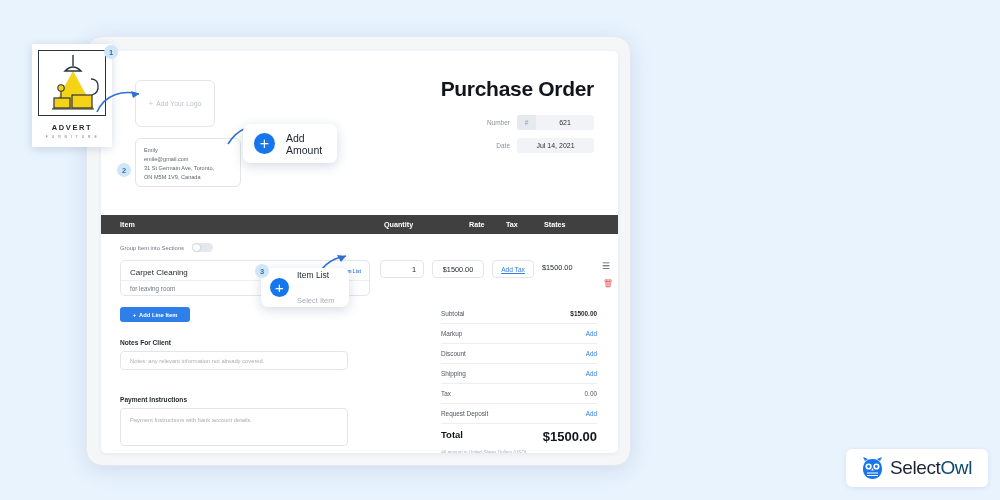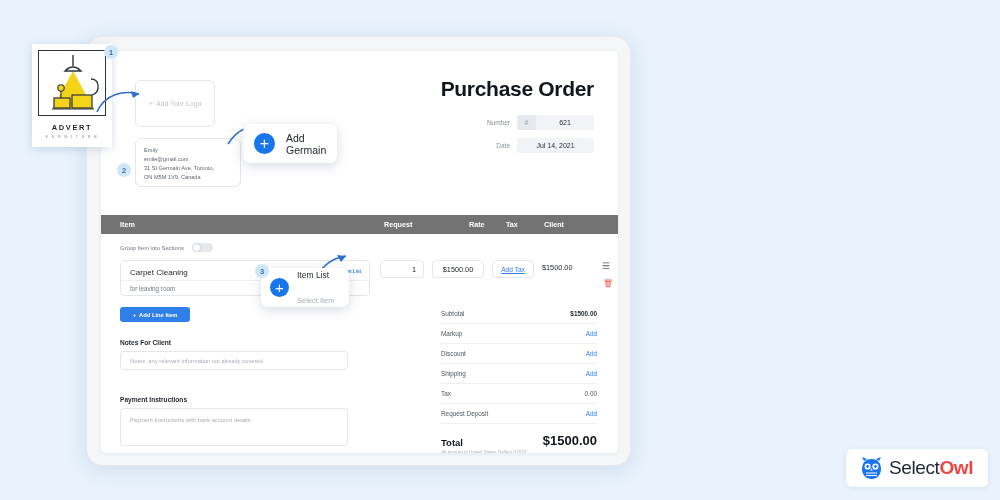--- a/index.html
+++ b/index.html
@@ -72,21 +72,21 @@
     position: absolute; left: 34px; top: 87px;
     width: 106px; height: 49px;
     border: 1px solid #e2e6ea; border-radius: 6px;
     padding: 7px 8px;
   }
   .client-card div { font-size: 5.6px; color: #5d666f; line-height: 1.62; white-space: nowrap; }
 
   
   .tbl-head {
     position: absolute; left: 0; right: 0; top: 164px;
-    height: 19px; background: #737373;
+    height: 19px; background: #404040;
     display: flex; align-items: center;
     color: #ffffff; font-size: 7.2px; font-weight: 700;
   }
   .tbl-head .c-item { margin-left: 19px; }
   .tbl-head .c-qty  { position:absolute; left: 283px; }
   .tbl-head .c-rate { position:absolute; left: 368px; }
   .tbl-head .c-tax  { position:absolute; left: 405px; }
   .tbl-head .c-amt  { position:absolute; left: 443px; }
 
   .group-toggle {
@@ -173,21 +173,21 @@
   .totals { position: absolute; left: 340px; top: 253px; width: 156px; }
   .tot-row {
     display: flex; justify-content: space-between; align-items: center;
     height: 20px; border-bottom: 1px solid #eceff2;
     font-size: 6.4px; color: #4d565f;
   }
   .tot-row .v { color: #1d242b; font-weight: 700; }
   .tot-row .v.plain { font-weight: 400; color:#4d565f; }
   .tot-row .v.add { color: #2f7fe8; font-weight: 400; }
   .tot-total {
-    display: flex; justify-content: space-between; align-items: flex-end;
+    display: flex; justify-content: space-between; align-items: flex-start;
     height: 24px; padding-top: 5px;
   }
   .tot-total .l { font-size: 9.5px; font-weight: 700; color: #11161c; }
   .tot-total .r { font-size: 13px; font-weight: 700; color: #11161c; }
   .tot-note { font-size: 4.6px; color: #aab1b8; font-style: italic; margin-top: 2px; }
 
   
   .brand-card {
     position: absolute; left: 32px; top: 44px;
     width: 80px; height: 103px;
@@ -249,21 +249,21 @@
   .headline .l1 { font-size: 26px; font-weight: 400; letter-spacing: -.3px; }
   .headline .l2 { font-size: 29px; font-weight: 700; letter-spacing: -.4px; margin-top: 8px; }
 
   .ow-logo {
     position: absolute; left: 846px; top: 449px;
     width: 142px; height: 38px; background: #fff; border-radius: 6px;
     display: flex; align-items: center; justify-content: center; gap: 7px;
     box-shadow: 0 1px 5px rgba(40,70,120,.10);
   }
   .ow-logo .word { font-size: 19px; color: #1d2633; letter-spacing: -.4px; }
-  .ow-logo .word b { color: #ef4444; font-weight: 700; }
+  .ow-logo .word b { color: #0c4a6e; font-weight: 400; }
 </style>
 </head>
 <body>
 
 <div id="stage">
 
   <div class="app-shell">
     <div class="app-page">
 
       <div class="logo-box">
@@ -290,24 +290,24 @@
 
       <div class="client-card">
         <div>Emily</div>
         <div>emile@gmail.com</div>
         <div>31 St Germain Ave, Toronto,</div>
         <div>ON M5M 1V9, Canada</div>
       </div>
 
       <div class="tbl-head">
         <span class="c-item">Item</span>
-        <span class="c-qty">Request</span>
+        <span class="c-qty">Quantity</span>
         <span class="c-rate">Rate</span>
         <span class="c-tax">Tax</span>
-        <span class="c-amt">Client</span>
+        <span class="c-amt">States</span>
       </div>
 
       <div class="group-toggle">
         <span>Group Item into Sections</span>
         <span class="switch"></span>
       </div>
 
       <div class="line-item">
         <div class="li-name">Carpet Cleaning</div>
         <div class="li-itemlist">
@@ -409,21 +409,21 @@
     <polygon points="38,10 30,7 32,14" fill="#2f6fd0"></polygon>
   </svg>
 
   <svg class="arrow" style="left:308px; top:248px;" width="48" height="40">
     <path d="M6 36 C 12 18, 24 10, 38 8" stroke="#2f6fd0" stroke-width="1.6" fill="none"></path>
     <polygon points="38,8 29,7 33,14" fill="#2f6fd0"></polygon>
   </svg>
 
   <div class="tip tip-client">
     <span class="circle">+</span>
-    <span class="t-main">Add Germain</span>
+    <span class="t-main">Add Amount</span>
   </div>
 
   <div class="tip tip-item">
     <span class="circle">+</span>
     <span>
       <span class="t-main" style="display:block">Item List</span>
       <span class="t-sub" style="display:block">Select Item</span>
     </span>
   </div>
 

